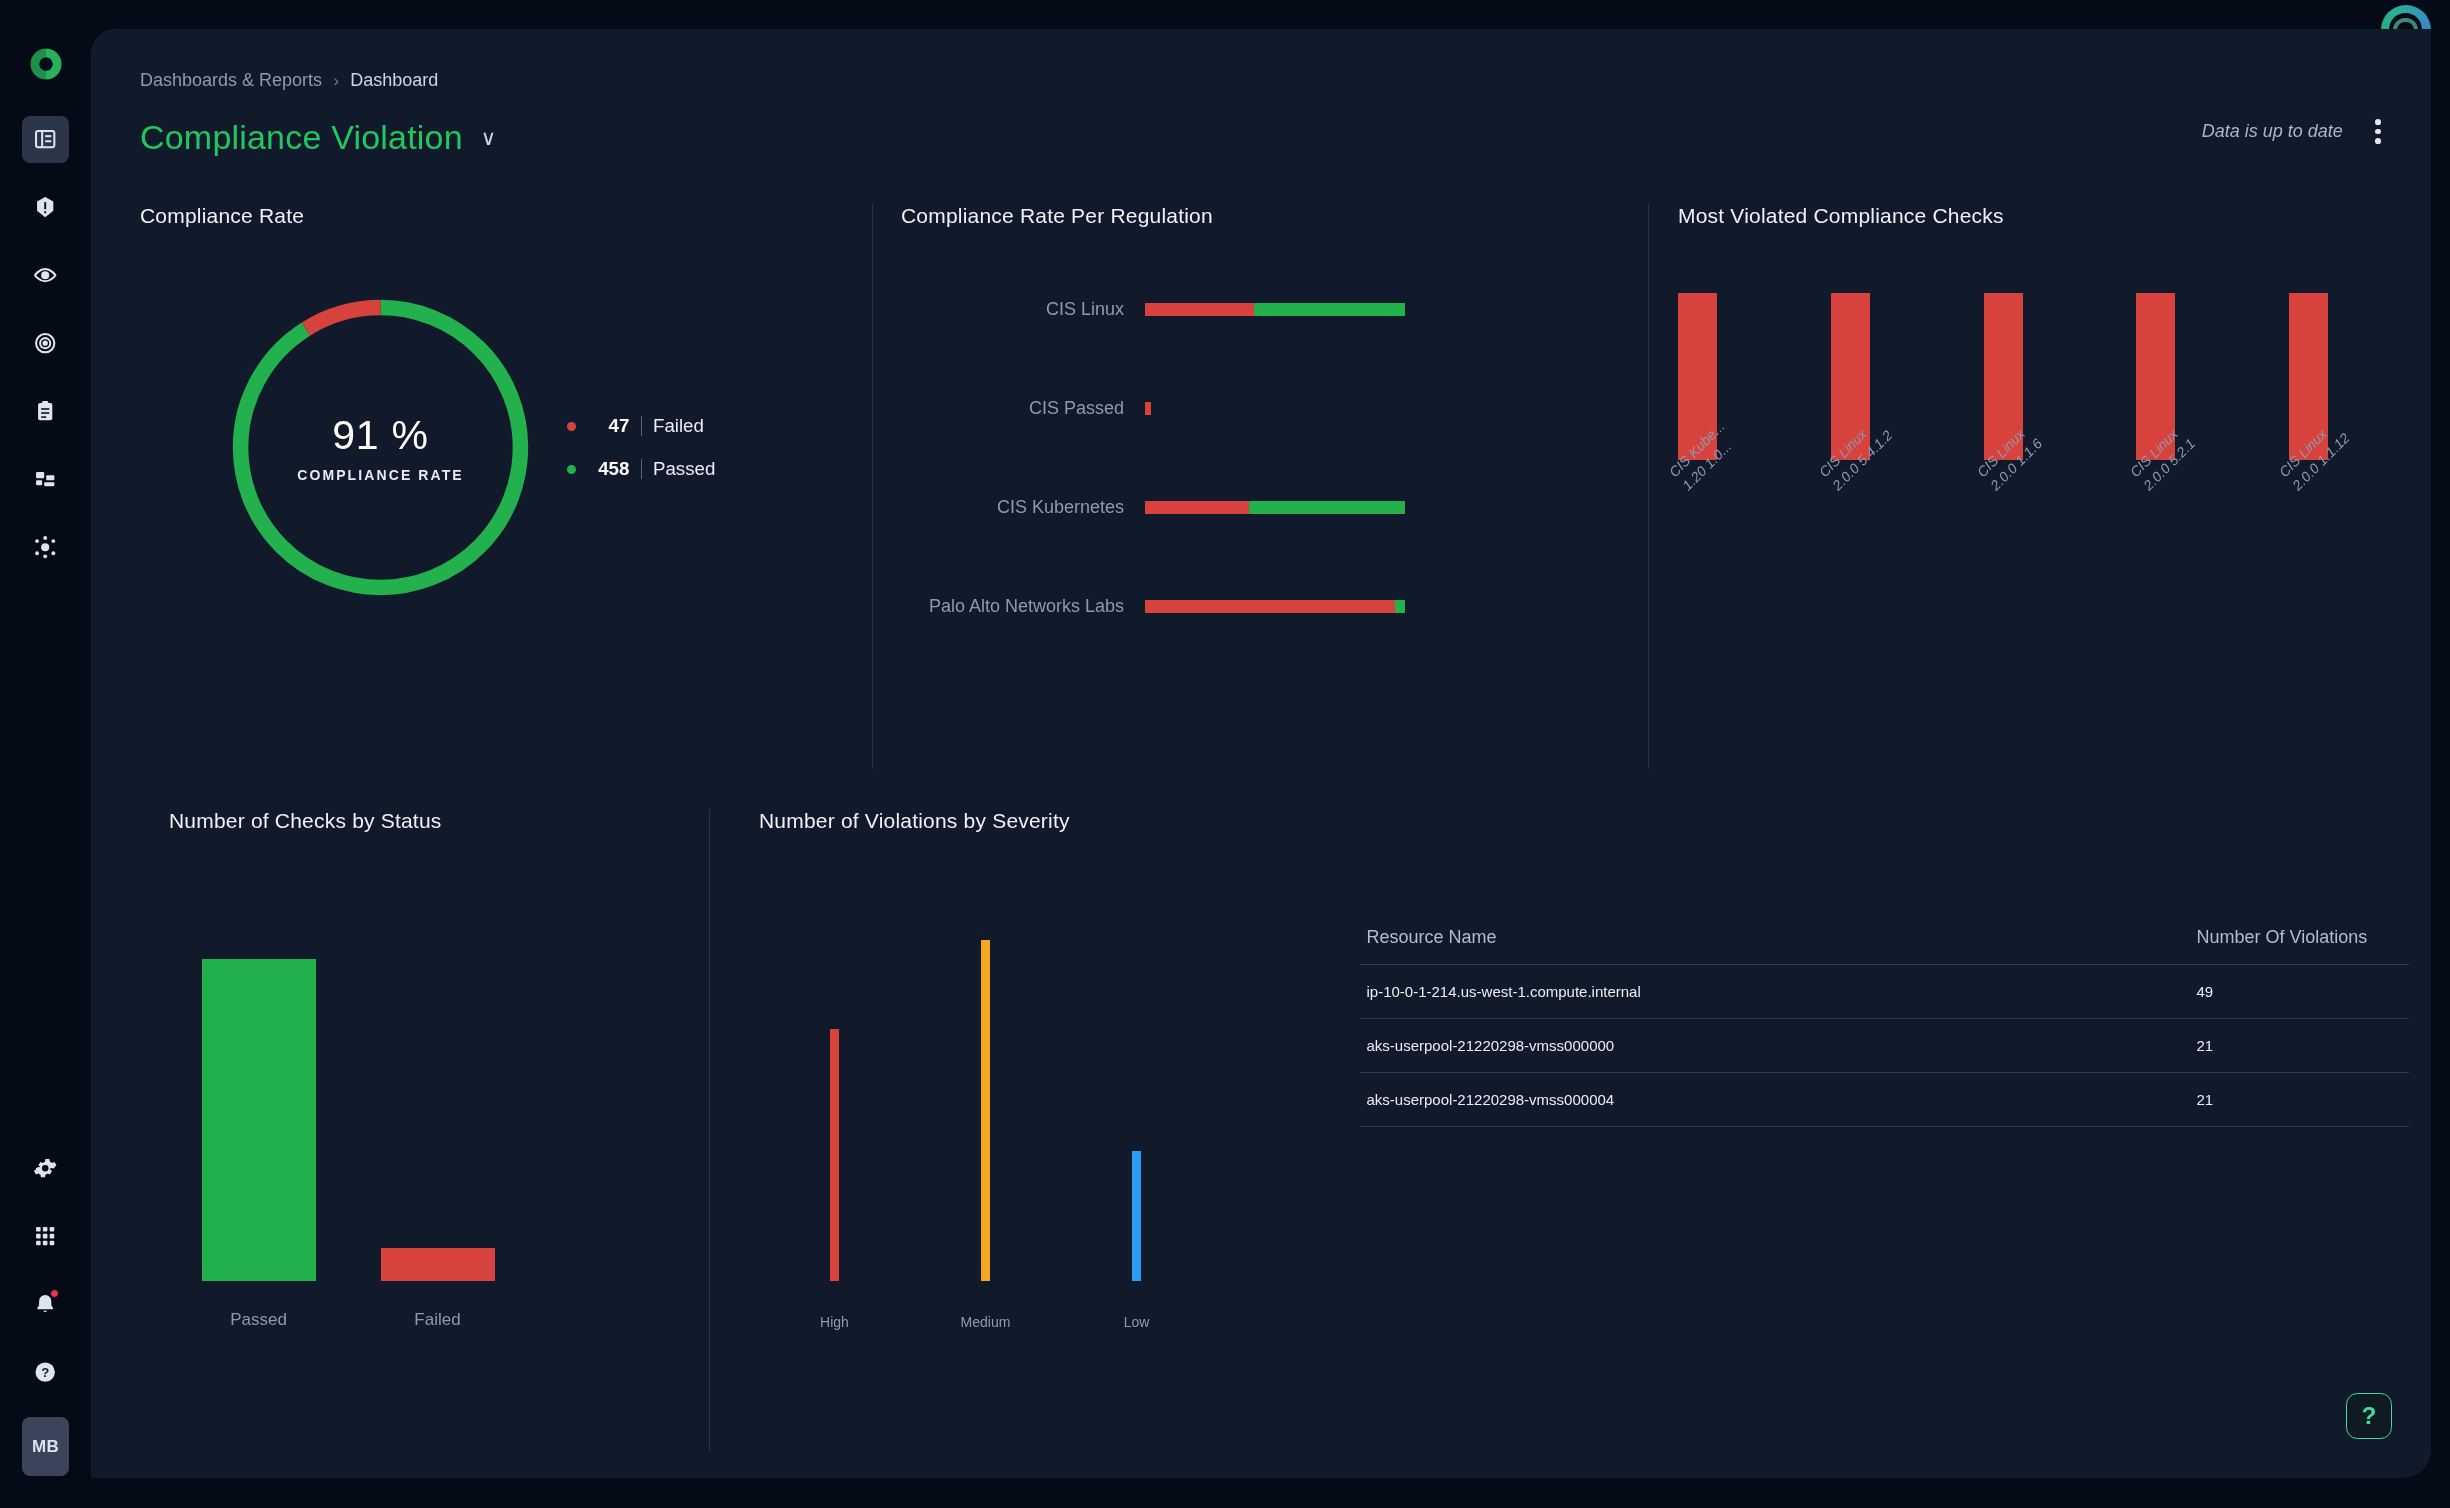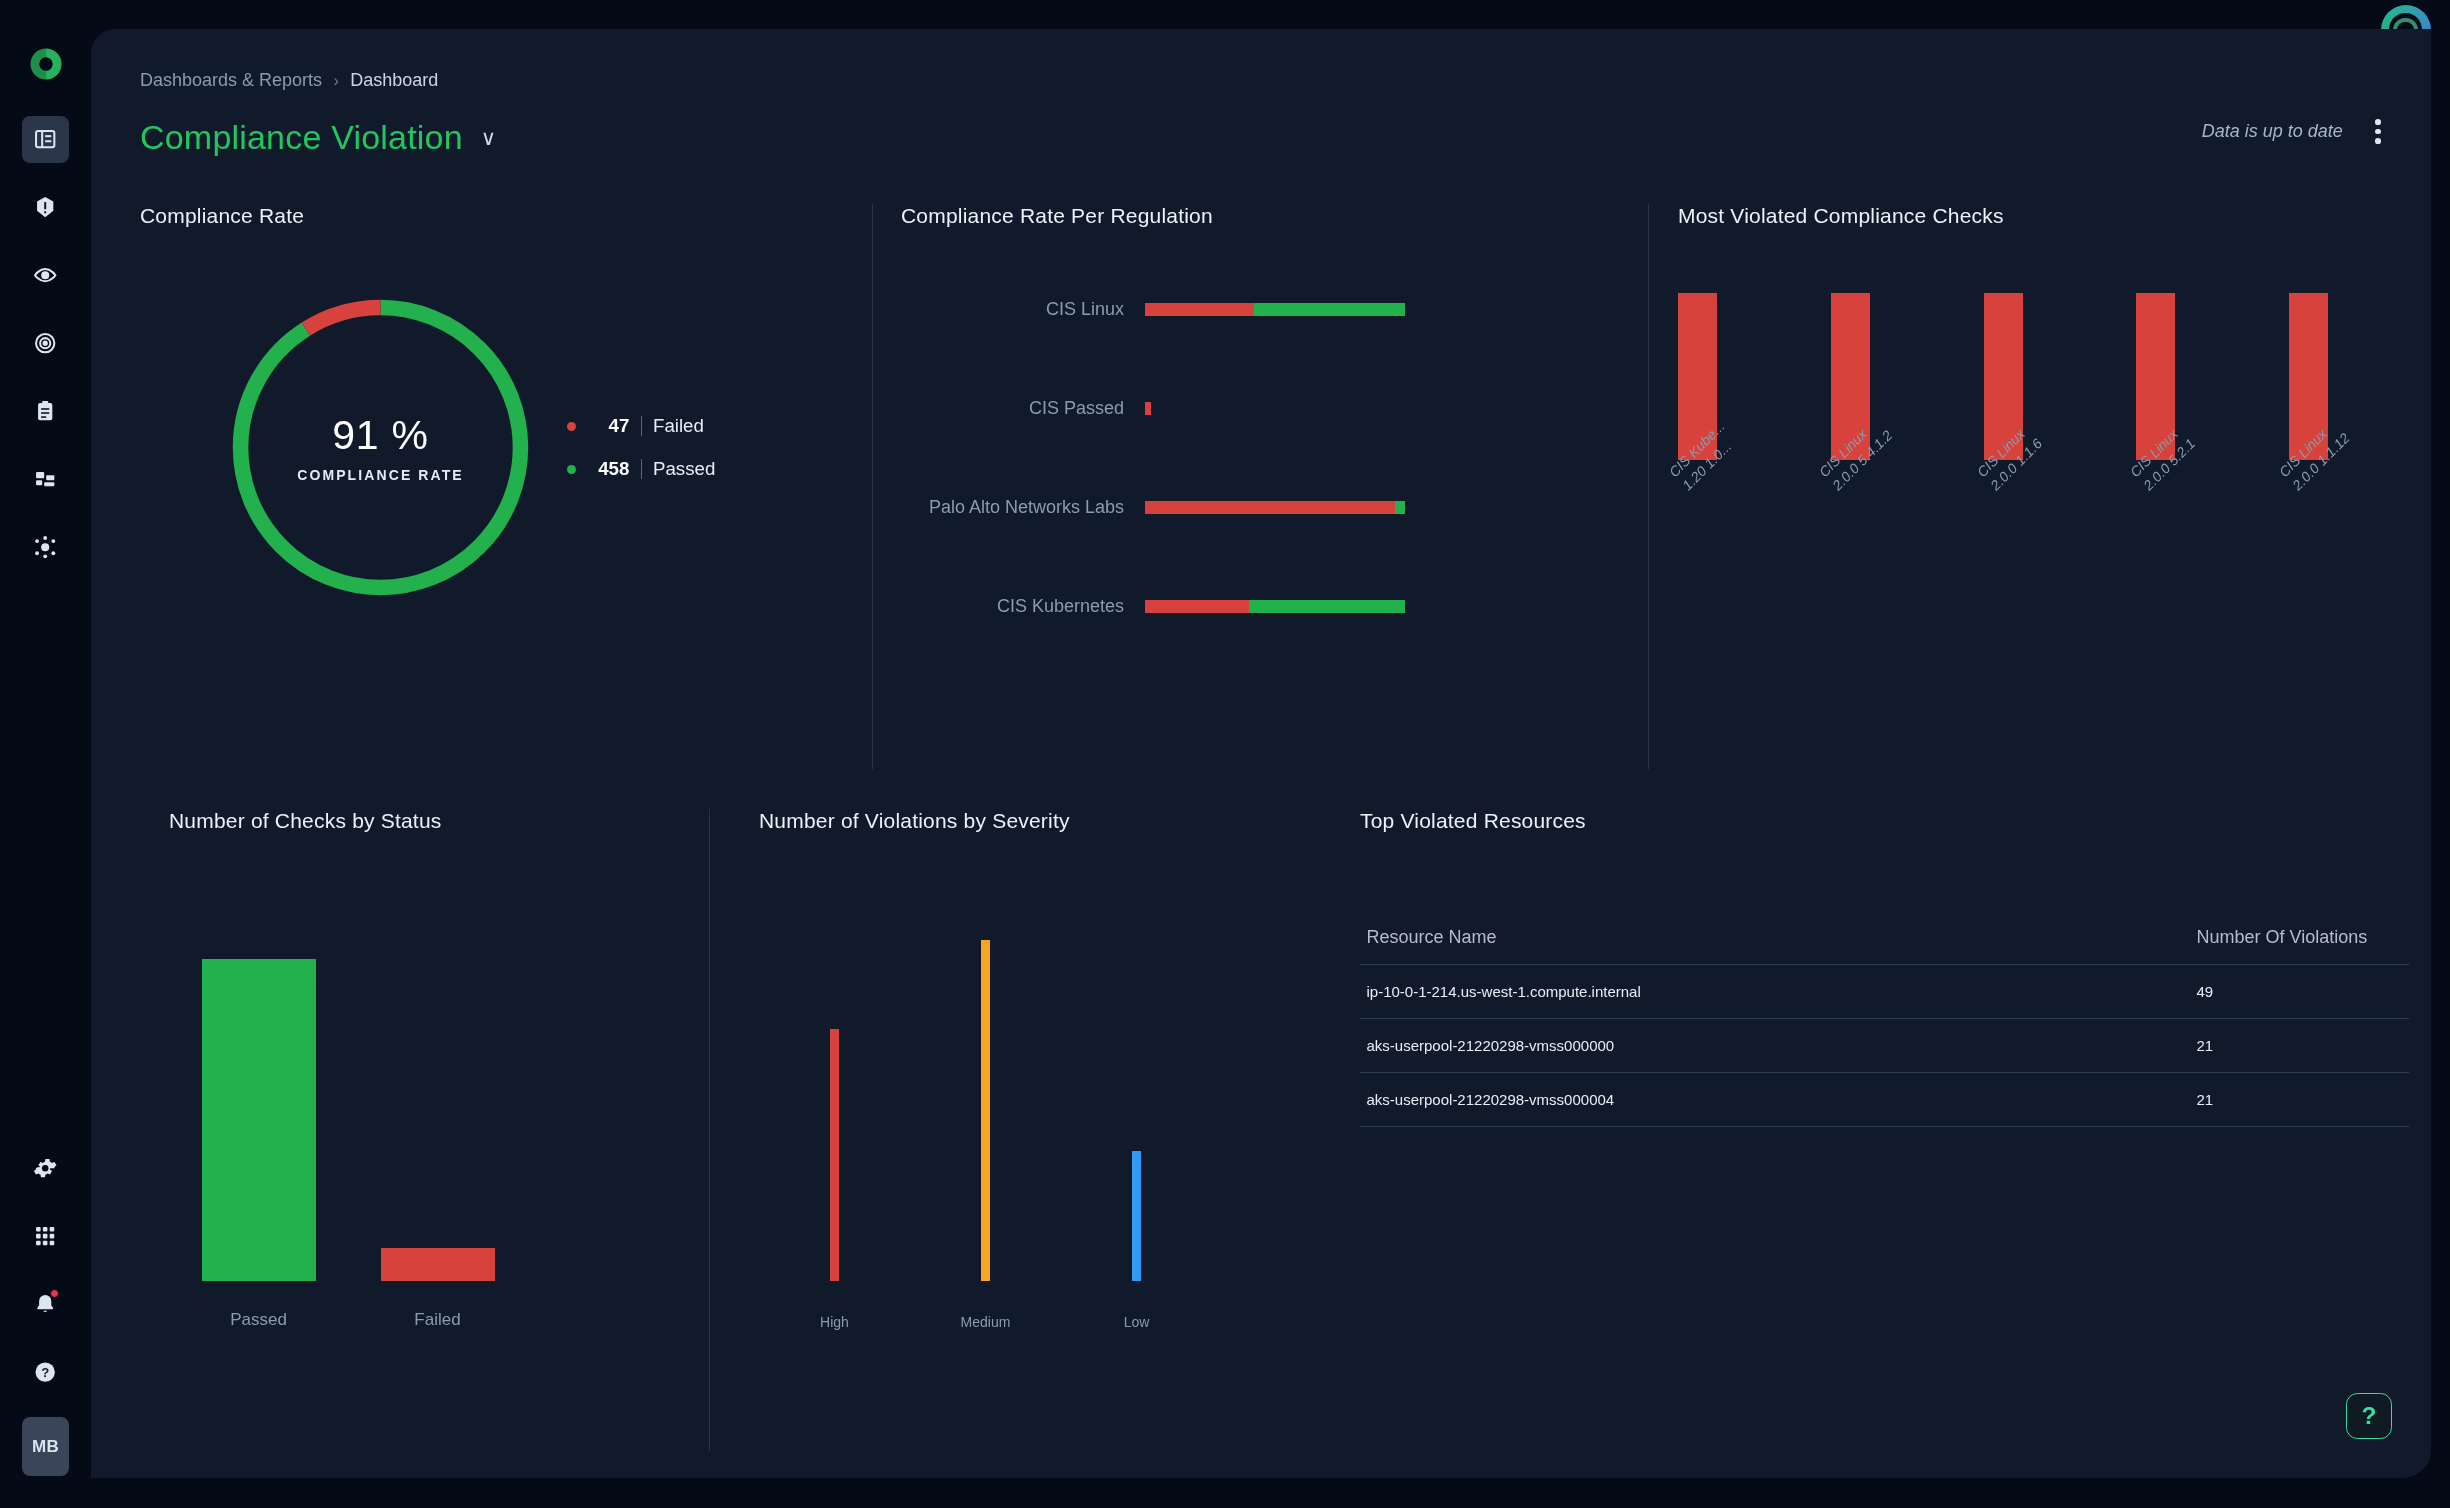--- a/index.html
+++ b/index.html
@@ -405,32 +405,32 @@
         </div>
 
         <div class="reg-row">
           <div class="reg-label">CIS Passed</div>
           <div class="reg-bar">
             <span style="width:2.2%;background:#d8423c"></span>
           </div>
         </div>
 
         <div class="reg-row">
+          <div class="reg-label">CIS Kubernetes</div>
+          <div class="reg-bar">
+            <span style="width:40%;background:#d8423c"></span>
+              <span style="width:60%;background:#22b14c"></span>
+          </div>
+        </div>
+
+        <div class="reg-row">
           <div class="reg-label">Palo Alto Networks Labs</div>
           <div class="reg-bar">
             <span style="width:96%;background:#d8423c"></span>
               <span style="width:4%;background:#22b14c"></span>
-          </div>
-        </div>
-
-        <div class="reg-row">
-          <div class="reg-label">CIS Kubernetes</div>
-          <div class="reg-bar">
-            <span style="width:40%;background:#d8423c"></span>
-              <span style="width:60%;background:#22b14c"></span>
           </div>
         </div>
 
       </div>
     </div>
 
     <div class="col-c">
       <div class="widget-title" style="margin-left:29px">Most Violated Compliance Checks</div>
       <div class="mv-area">
         <div class="mv-bars">
@@ -497,21 +497,20 @@
         </div>
         <div class="sev-labels">
           <div>High</div>
           <div>Medium</div>
           <div>Low</div>
         </div>
       </div>
     </div>
 
     <div class="col-f">
-      <div class="widget-title" style="margin-left:33px">Top Violated Resources</div>
       <div class="tbl-area">
         <table class="tbl">
           <thead>
             <tr>
               <th>Resource Name</th>
               <th class="num">Number Of Violations</th>
             </tr>
           </thead>
           <tbody>
             <tr>

